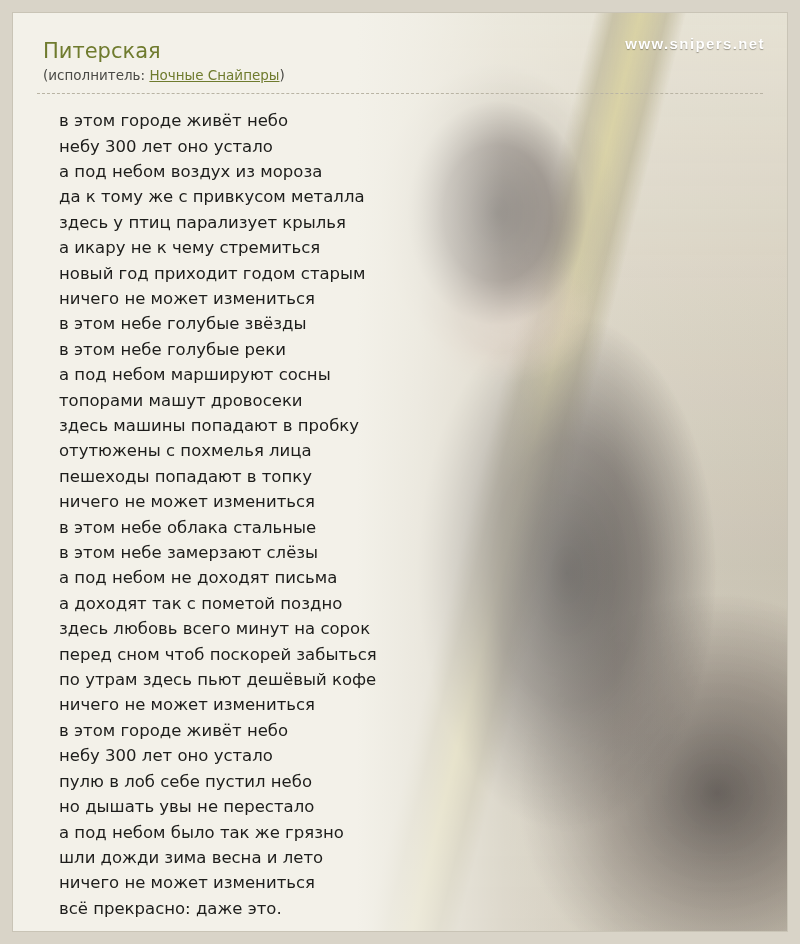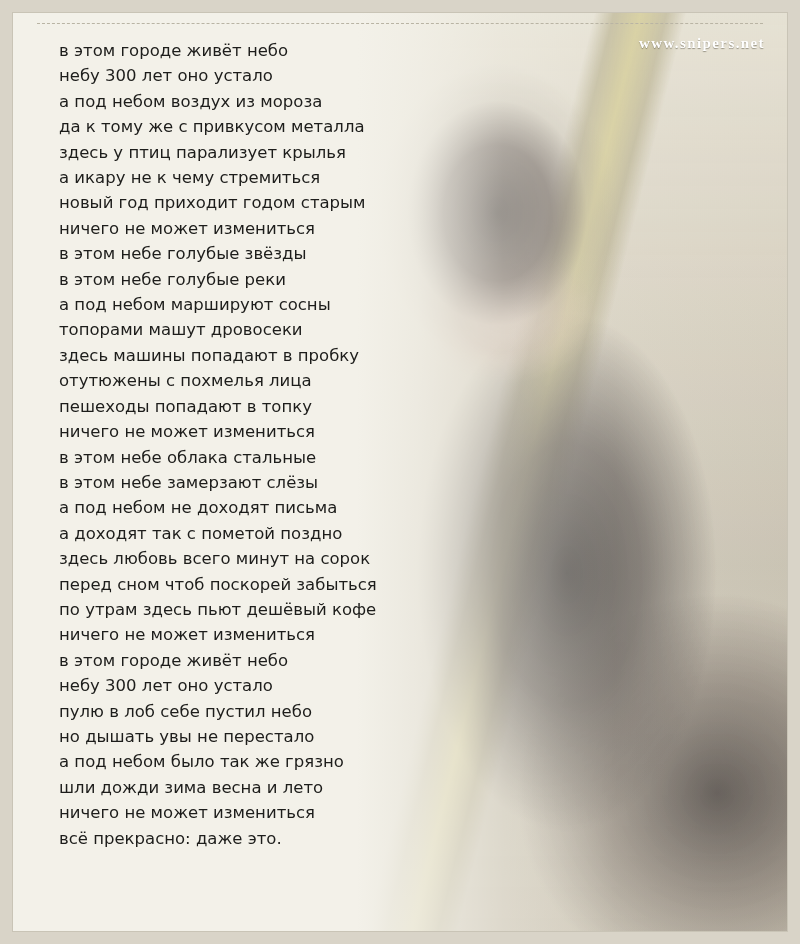--- a/index.html
+++ b/index.html
@@ -53,21 +53,21 @@
     right: 0;
     width: 430px;
     height: 920px;
     pointer-events: none;
     background: linear-gradient(90deg, rgba(243,241,233,1) 0%, rgba(243,241,233,0.82) 14%, rgba(243,241,233,0.45) 34%, rgba(243,241,233,0.18) 60%, rgba(243,241,233,0.05) 100%);
   }
   .watermark {
     position: absolute;
     top: 22px;
     right: 22px;
-    font-family: Liberation Serif, serif;
+    font-family: Liberation Sans, sans-serif;
     font-size: 15px;
     font-weight: bold;
     letter-spacing: 1.4px;
     color: #ffffff;
     text-shadow: 0 1px 1px rgba(90,85,70,0.55);
     white-space: nowrap;
   }
   .header {
     position: relative;
     padding: 26px 30px 0 30px;
@@ -112,19 +112,23 @@
 <body>
 
 <div class="page">
   <div class="card">
 
     <div class="photo"></div>
     <div class="photo-fade"></div>
 
     <div class="watermark">www.snipers.net</div>
 
+    <div class="header">
+      <div class="song-title">Питерская</div>
+      <div class="performer-line"><span>(исполнитель: </span><span class="performer-link">Ночные Снайперы</span><span>)</span></div>
+    </div>
 
     <div class="divider"></div>
 
     <div class="lyrics"><div class="lyric-line">в этом городе живёт небо</div><div class="lyric-line">небу 300 лет оно устало</div><div class="lyric-line">а под небом воздух из мороза</div><div class="lyric-line">да к тому же с привкусом металла</div><div class="lyric-line">здесь у птиц парализует крылья</div><div class="lyric-line">а икару не к чему стремиться</div><div class="lyric-line">новый год приходит годом старым</div><div class="lyric-line">ничего не может измениться</div><div class="lyric-line">в этом небе голубые звёзды</div><div class="lyric-line">в этом небе голубые реки</div><div class="lyric-line">а под небом маршируют сосны</div><div class="lyric-line">топорами машут дровосеки</div><div class="lyric-line">здесь машины попадают в пробку</div><div class="lyric-line">отутюжены с похмелья лица</div><div class="lyric-line">пешеходы попадают в топку</div><div class="lyric-line">ничего не может измениться</div><div class="lyric-line">в этом небе облака стальные</div><div class="lyric-line">в этом небе замерзают слёзы</div><div class="lyric-line">а под небом не доходят письма</div><div class="lyric-line">а доходят так с пометой поздно</div><div class="lyric-line">здесь любовь всего минут на сорок</div><div class="lyric-line">перед сном чтоб поскорей забыться</div><div class="lyric-line">по утрам здесь пьют дешёвый кофе</div><div class="lyric-line">ничего не может измениться</div><div class="lyric-line">в этом городе живёт небо</div><div class="lyric-line">небу 300 лет оно устало</div><div class="lyric-line">пулю в лоб себе пустил небо</div><div class="lyric-line">но дышать увы не перестало</div><div class="lyric-line">а под небом было так же грязно</div><div class="lyric-line">шли дожди зима весна и лето</div><div class="lyric-line">ничего не может измениться</div><div class="lyric-line">всё прекрасно: даже это.</div><div class="lyric-line">&nbsp;</div></div>
 
   </div>
 </div>
 
 </body></html>

